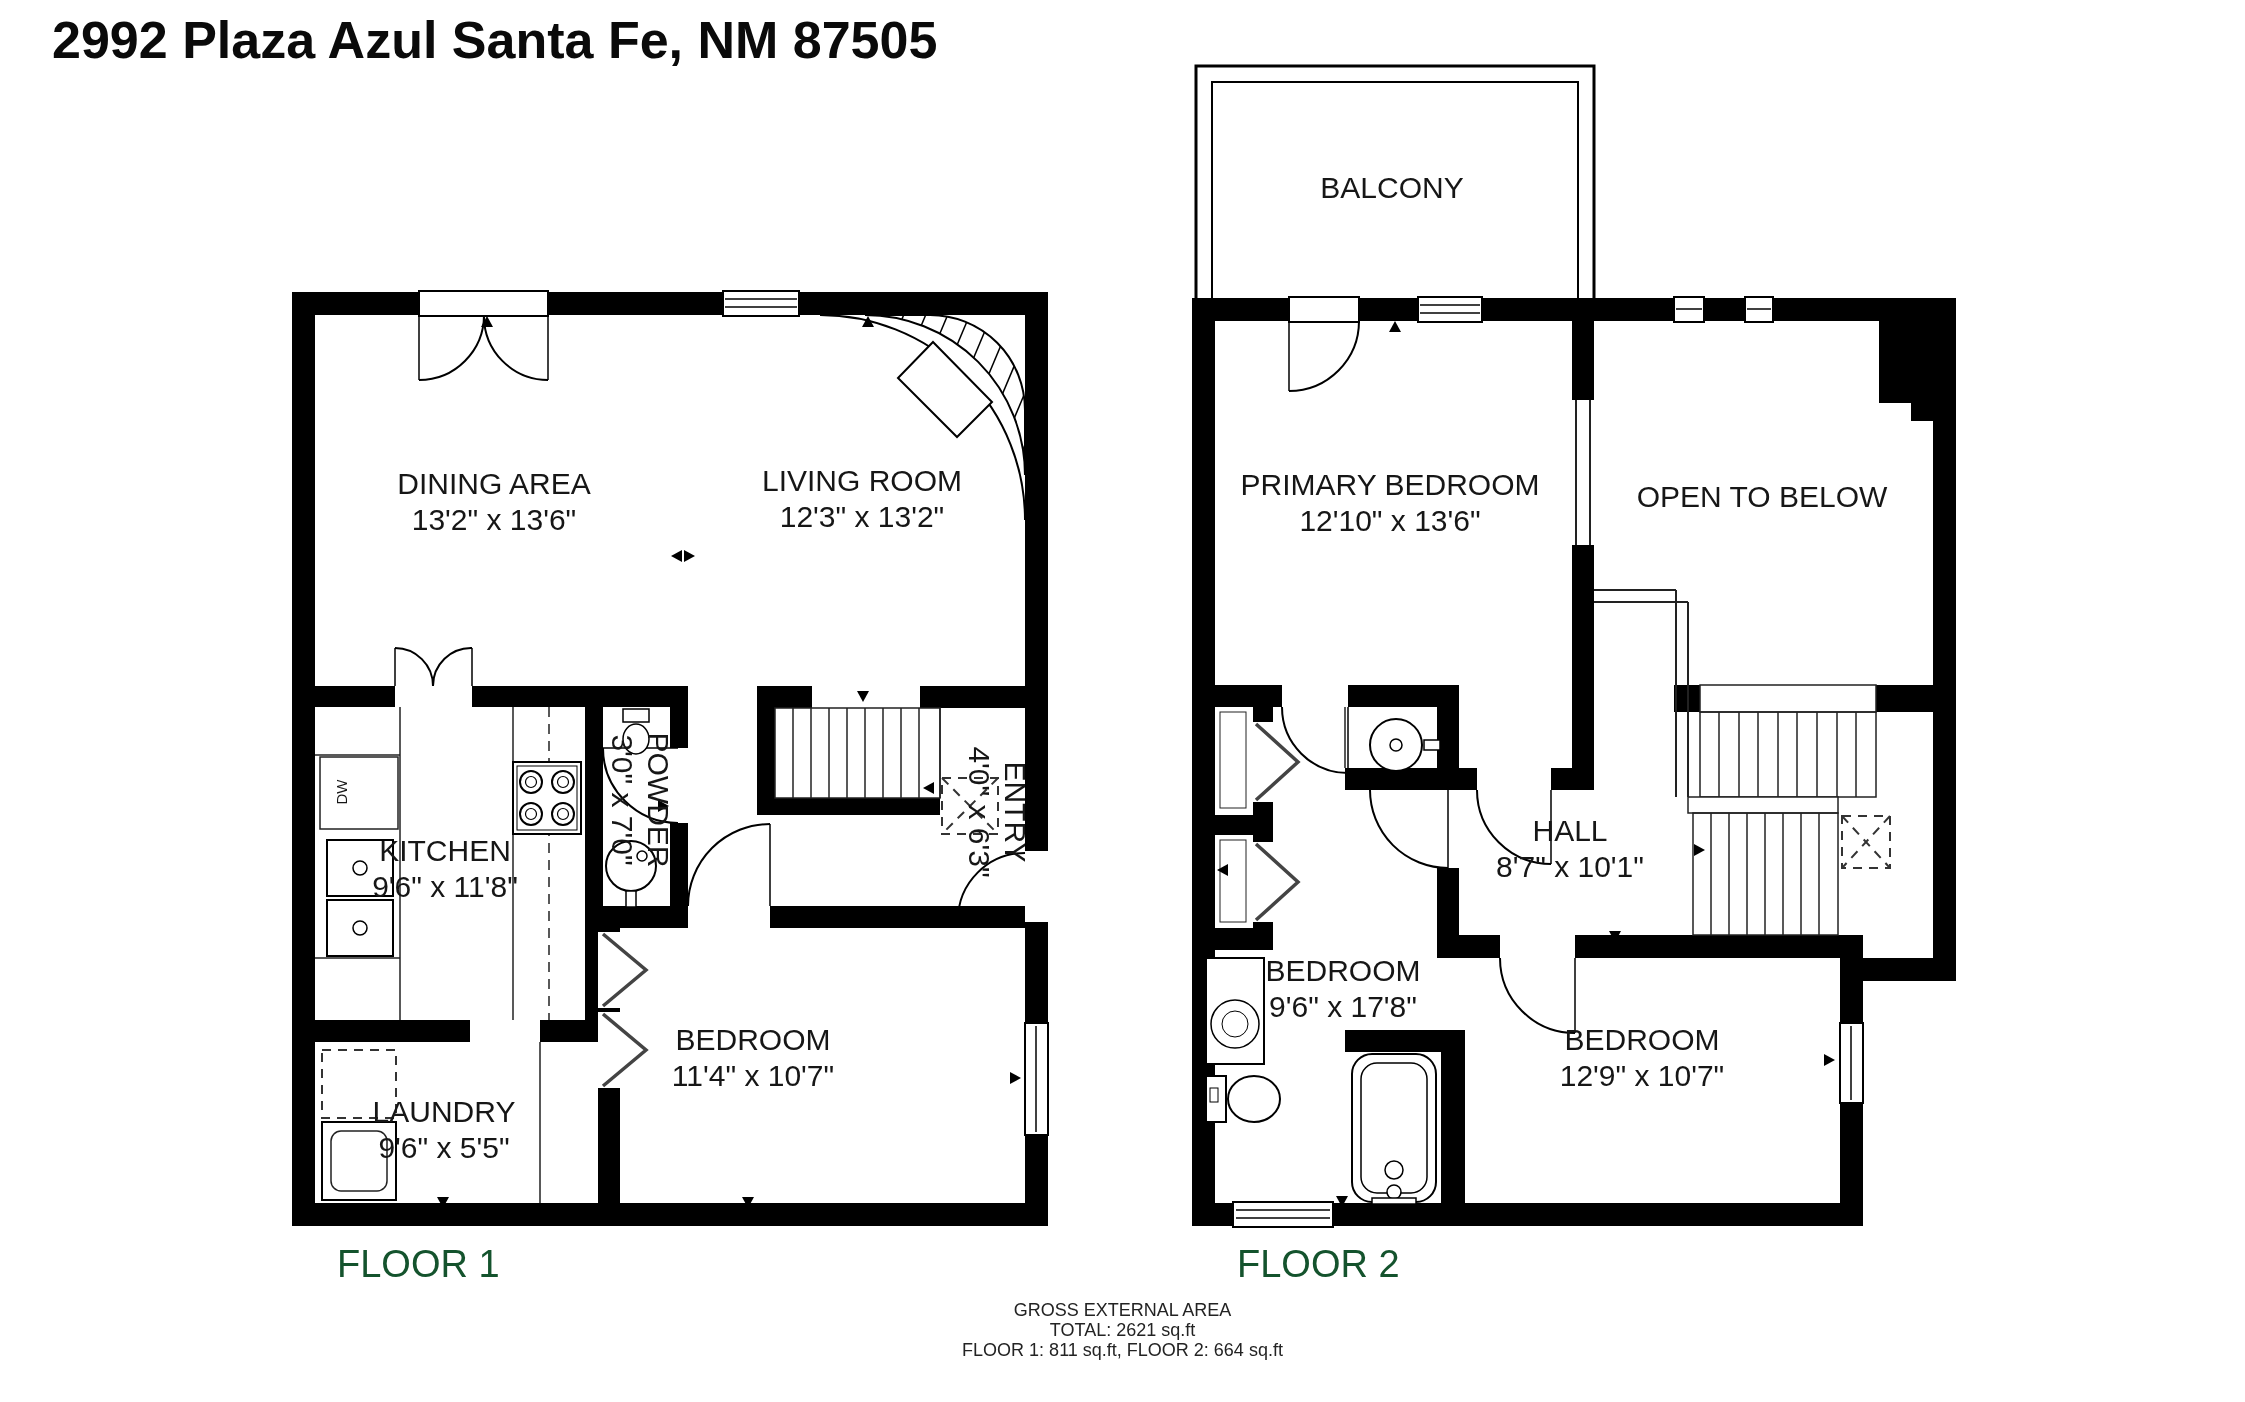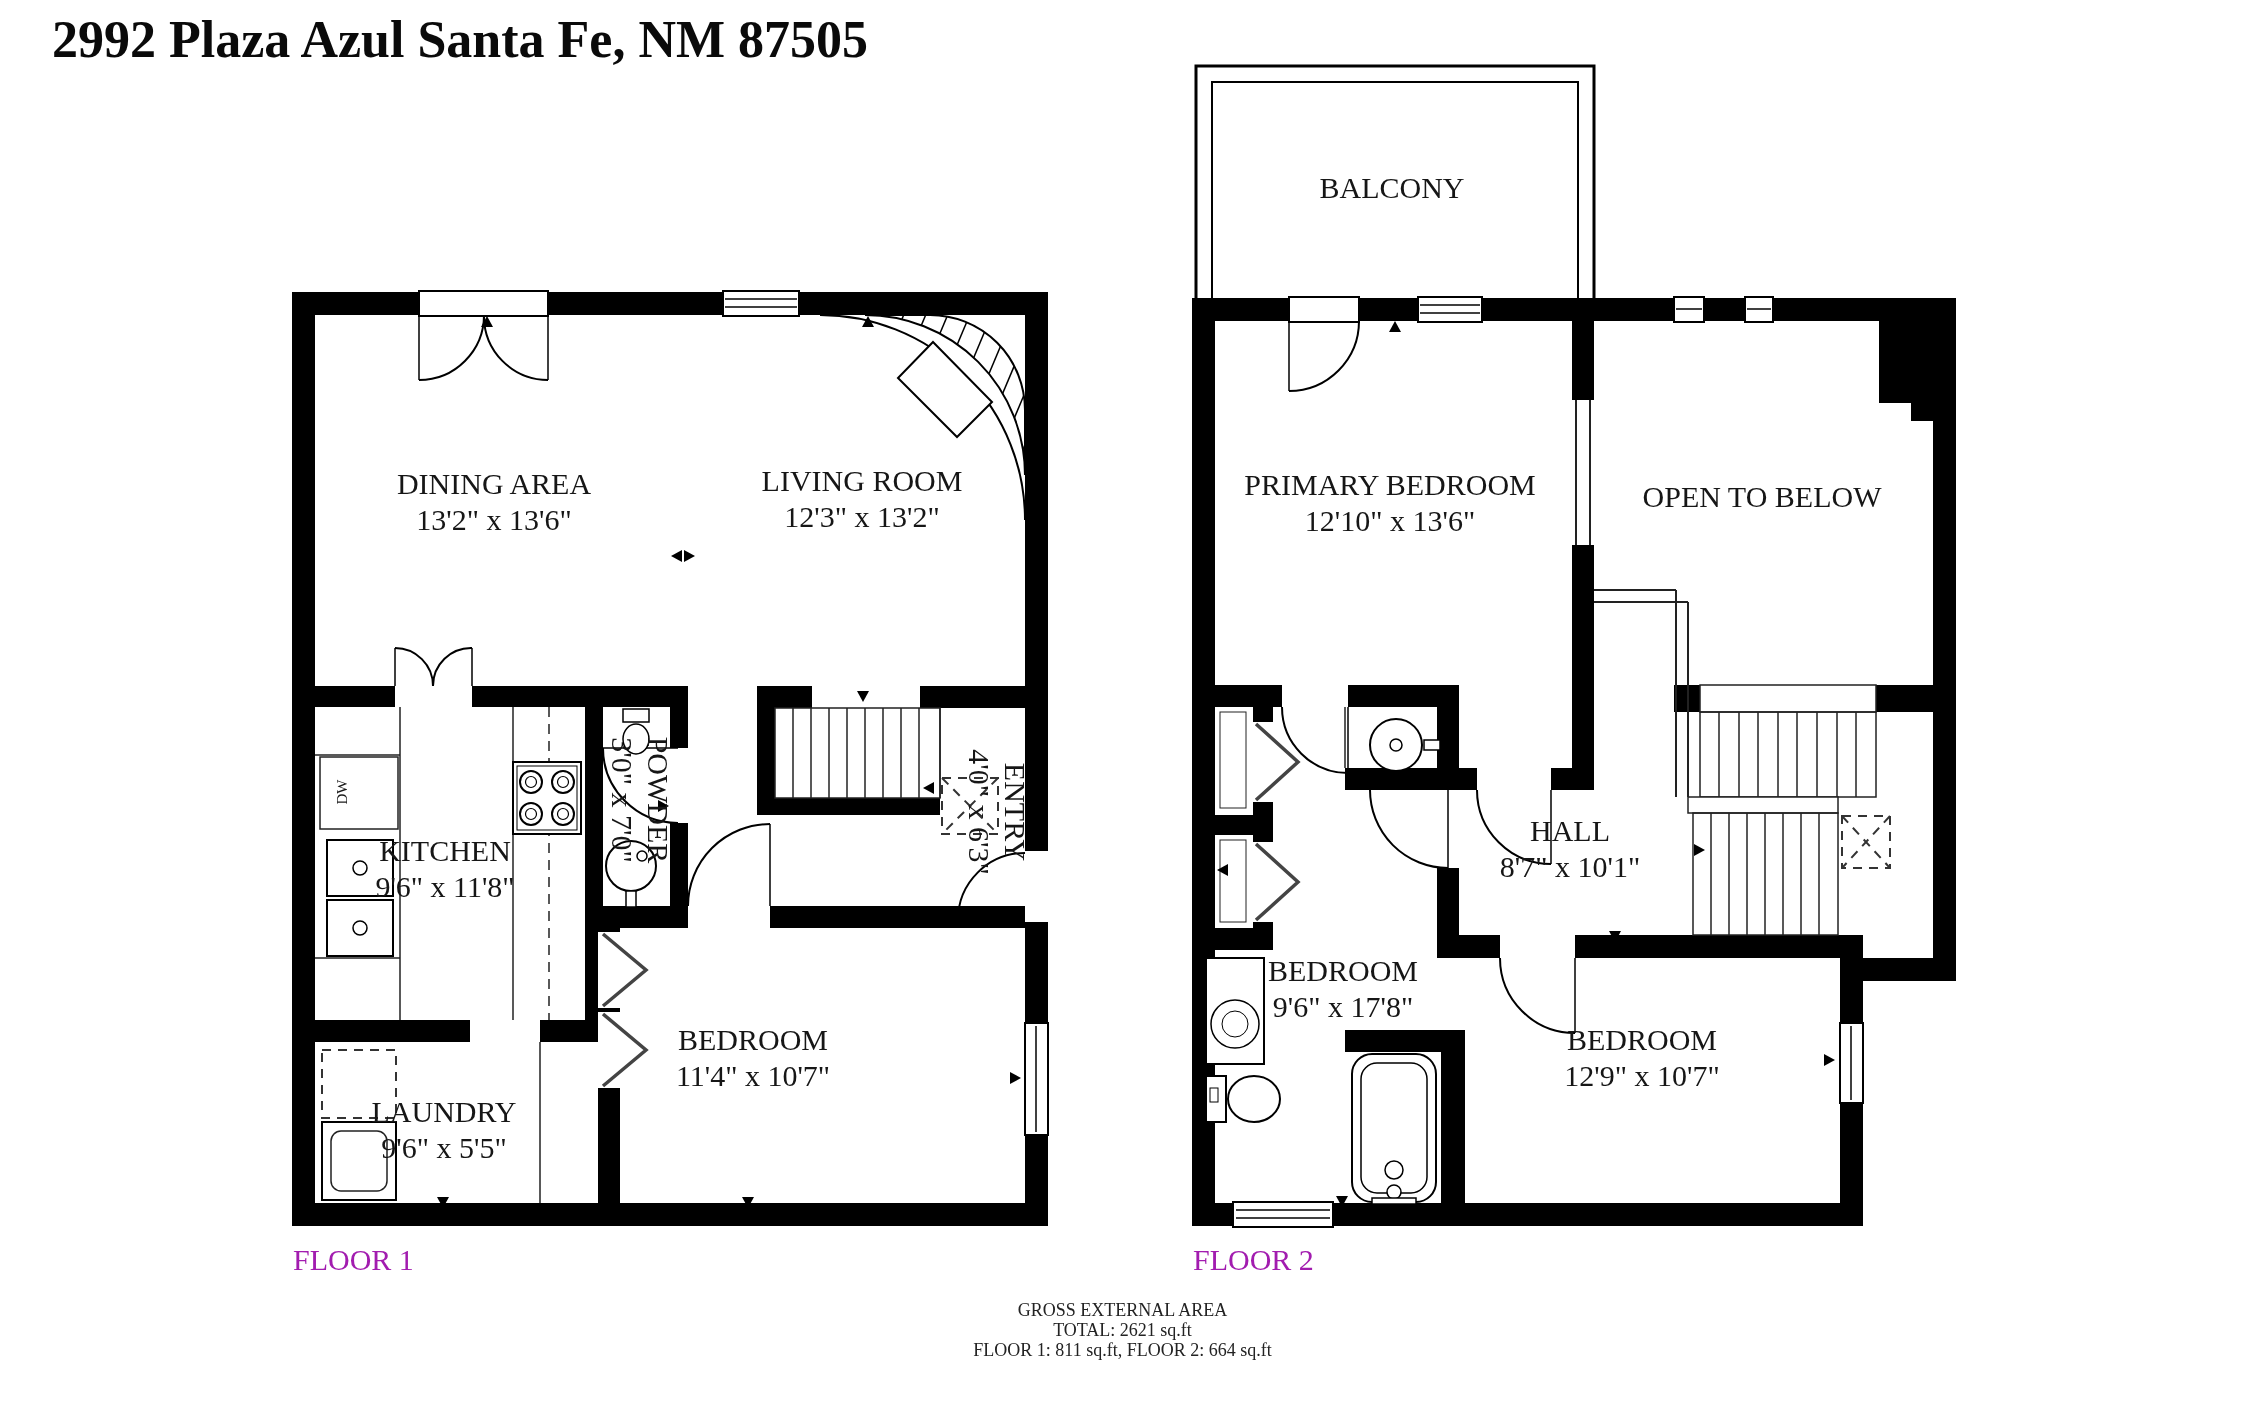--- a/index.html
+++ b/index.html
@@ -1,25 +1,25 @@
 <!DOCTYPE html>
 <html><head>
 <meta charset="utf-8">
 <style>
   html,body{margin:0;padding:0;background:#fff;}
   #canvas{position:relative;width:2245px;height:1402px;background:#fff;overflow:hidden;
-          font-family:Liberation Serif, serif;color:#161616;}
+          font-family:Liberation Sans, sans-serif;color:#161616;}
   #plan-svg{position:absolute;left:0;top:0;}
   .title{position:absolute;left:52px;top:10px;margin:0;font-size:52px;font-weight:600;
          color:#0a0a0a;letter-spacing:0;}
   .lbl{position:absolute;transform:translate(-50%,-50%);text-align:center;
        font-size:30px;line-height:36px;color:#161616;white-space:nowrap;}
   .lbl.rot{transform:translate(-50%,-50%) rotate(90deg);}
   .lbl.small{font-size:15px;line-height:16px;transform:translate(-50%,-50%) rotate(-90deg);}
-  .floor-lbl{position:absolute;font-size:30px;color:#a21caf;white-space:nowrap;}
+  .floor-lbl{position:absolute;font-size:38px;color:#14532d;white-space:nowrap;margin-left:44px;}
   .footer{position:absolute;left:0;right:0;top:1300px;text-align:center;
           font-size:18px;line-height:20px;color:#232323;}
   .footer .muted{color:#b5b5b5;}
 </style>
 </head>
 <body>
 
 <div id="canvas">
 
 <svg id="plan-svg" width="2245" height="1402" viewBox="0 0 2245 1402">

